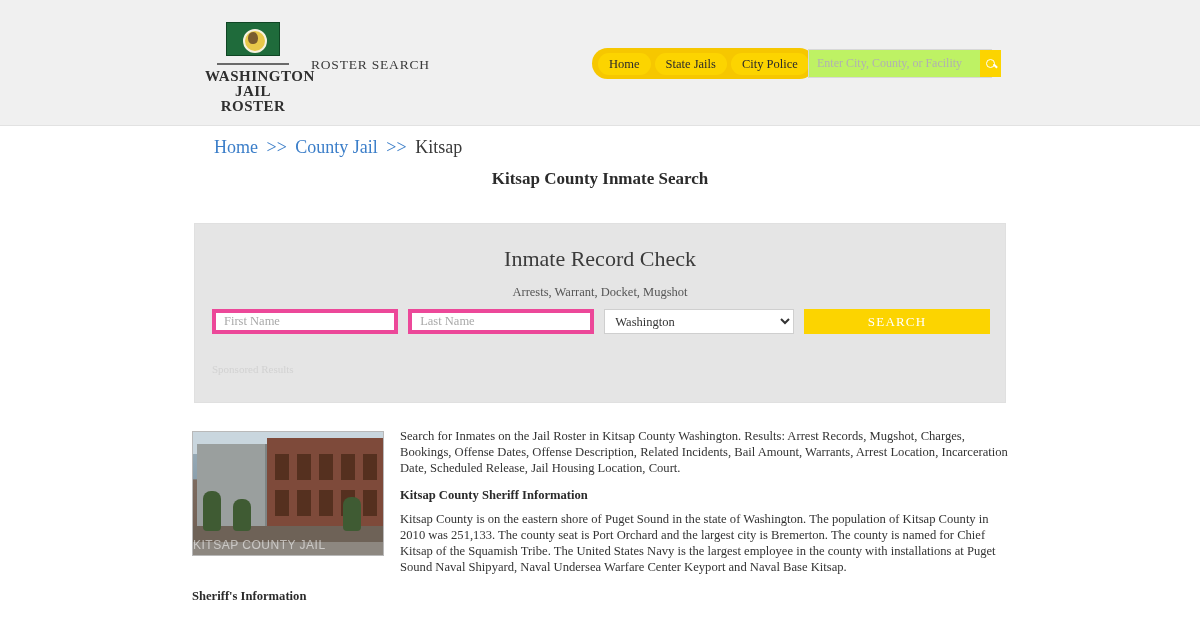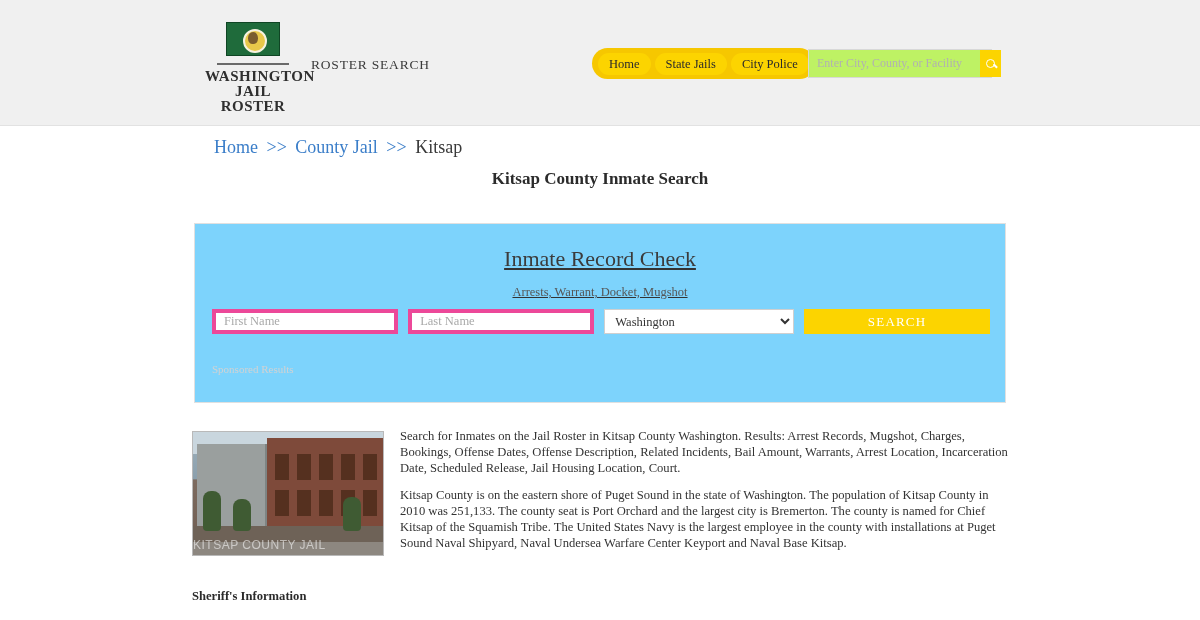--- a/index.html
+++ b/index.html
@@ -171,23 +171,22 @@
     font-weight: bold;
     color: #2b2b2b;
     font-family: "Liberation Serif", serif;
   }
 
   
   .card {
     position: absolute;
     left: 194px; top: 223px;
     width: 812px; height: 180px;
-    background: #7dd3fc;
+    background: #e5e5e5;
     border: 1px solid #e0e0e0;
-    text-decoration: underline;
   }
   .card-title {
     text-align: center;
     font-size: 22px;
     color: #3b3b3b;
     margin-top: 22px;
     font-family: "Liberation Serif", serif;
   }
   .card-sub {
     text-align: center;
@@ -392,16 +391,17 @@
     <div class="win" style="left:170px;top:58px;width:14px;height:26px;"></div>
     <div class="ground"></div>
     <div class="walk"></div>
     <div class="tree" style="left:10px;"></div>
     <div class="tree" style="left:40px;height:32px;"></div>
     <div class="tree" style="left:150px;height:34px;"></div>
     <div class="credit">KITSAP COUNTY JAIL</div>
   </div>
 
   <p>Search for Inmates on the Jail Roster in Kitsap County Washington. Results: Arrest Records, Mugshot, Charges, Bookings, Offense Dates, Offense Description, Related Incidents, Bail Amount, Warrants, Arrest Location, Incarceration Date, Scheduled Release, Jail Housing Location, Court.</p>
+  <h4>Kitsap County Sheriff Information</h4>
   <p>Kitsap County is on the eastern shore of Puget Sound in the state of Washington. The population of Kitsap County in 2010 was 251,133. The county seat is Port Orchard and the largest city is Bremerton. The county is named for Chief Kitsap of the Squamish Tribe. The United States Navy is the largest employee in the county with installations at Puget Sound Naval Shipyard, Naval Undersea Warfare Center Keyport and Naval Base Kitsap.</p>
 </div>
 
 <div class="sheriff-info-heading">Sheriff's Information</div>
 
 </body></html>

